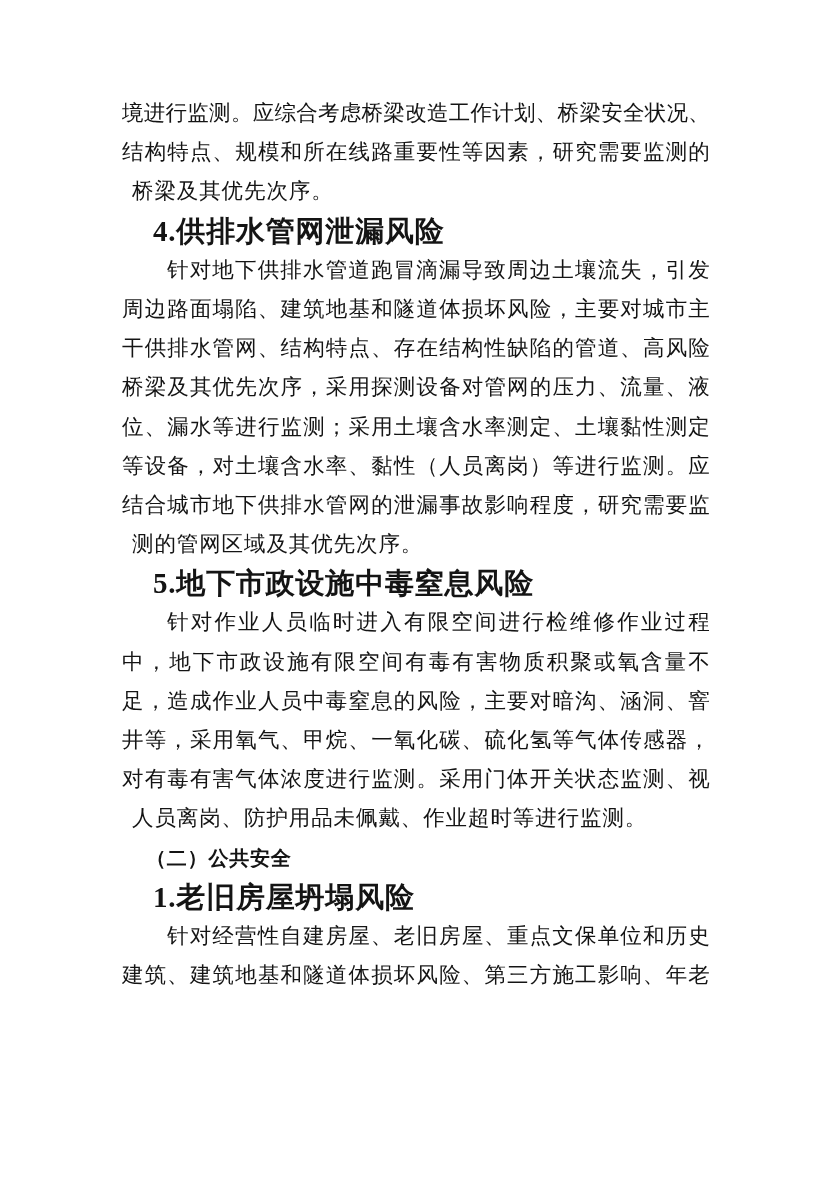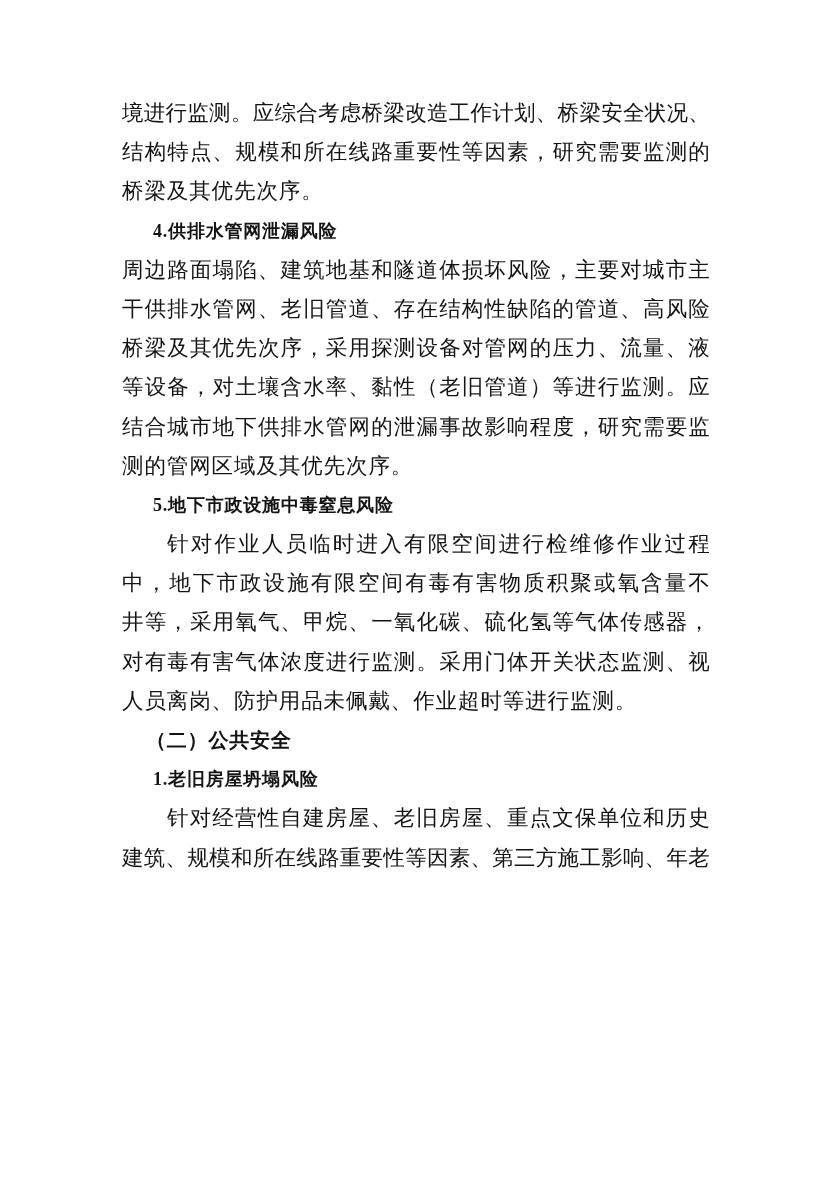--- a/index.html
+++ b/index.html
@@ -24,27 +24,28 @@
     font-size: 21.5px;
     letter-spacing: 0.2px;
     text-align: justify;
     text-align-last: justify;
     overflow: hidden;
     white-space: normal;
   }
   .line.end {
     text-align-last: left;
     letter-spacing: 0.9px;
+    margin-left: 10px;
   }
   .line.pstart {
     text-indent: 45px;
   }
   .line.h2 {
     font-weight: 700;
-    font-size: 18px;
+    font-size: 29px;
     letter-spacing: 0.8px;
     text-align-last: left;
     padding-left: 31px;
   }
   .line.h1 {
     font-weight: 700;
     font-size: 20px;
     letter-spacing: 0.8px;
     text-align-last: left;
     padding-left: 24px;
@@ -64,36 +65,39 @@
 </style>
 </head>
 <body>
 
 <div class="page">
   <main class="text-block">
     <div class="line">境进行监测。应综合考虑桥梁改造工作计划、桥梁安全状况、</div>
     <div class="line">结构特点、规模和所在线路重要性等因素，研究需要监测的</div>
     <div class="line end">桥梁及其优先次序。</div>
     <div class="line h2">4.供排水管网泄漏风险</div>
+    <div class="line pstart">针对地下供排水管道跑冒滴漏导致周边土壤流失，引发</div>
     <div class="line">周边路面塌陷、建筑地基和隧道体损坏风险，主要对城市主</div>
-    <div class="line">干供排水管网、老旧管道、存在结构性缺陷的管道、高风险</div>
+    <div class="line">干供排水管网、结构特点、存在结构性缺陷的管道、高风险</div>
     <div class="line">桥梁及其优先次序，采用探测设备对管网的压力、流量、液</div>
-    <div class="line">等设备，对土壤含水率、黏性（老旧管道）等进行监测。应</div>
+    <div class="line">位、漏水等进行监测；采用土壤含水率测定、土壤黏性测定</div>
+    <div class="line">等设备，对土壤含水率、黏性（人员离岗）等进行监测。应</div>
     <div class="line">结合城市地下供排水管网的泄漏事故影响程度，研究需要监</div>
     <div class="line end">测的管网区域及其优先次序。</div>
     <div class="line h2">5.地下市政设施中毒窒息风险</div>
     <div class="line pstart">针对作业人员临时进入有限空间进行检维修作业过程</div>
     <div class="line">中，地下市政设施有限空间有毒有害物质积聚或氧含量不</div>
+    <div class="line">足，造成作业人员中毒窒息的风险，主要对暗沟、涵洞、窨</div>
     <div class="line">井等，采用氧气、甲烷、一氧化碳、硫化氢等气体传感器，</div>
     <div class="line">对有毒有害气体浓度进行监测。采用门体开关状态监测、视</div>
     <div class="line end">人员离岗、防护用品未佩戴、作业超时等进行监测。</div>
     <div class="line h1">（二）公共安全</div>
     <div class="line h2">1.老旧房屋坍塌风险</div>
     <div class="line pstart">针对经营性自建房屋、老旧房屋、重点文保单位和历史</div>
-    <div class="line">建筑、规模和所在线路重要性等因素、第三方施工影响、年老</div>
+    <div class="line">建筑、建筑地基和隧道体损坏风险、第三方施工影响、年老</div>
   </main>
 
   <footer class="footer">
     <span class="dash">—</span>
     <span class="page-num">6</span>
     <span class="dash">—</span>
   </footer>
 </div>
 
 </body></html>

